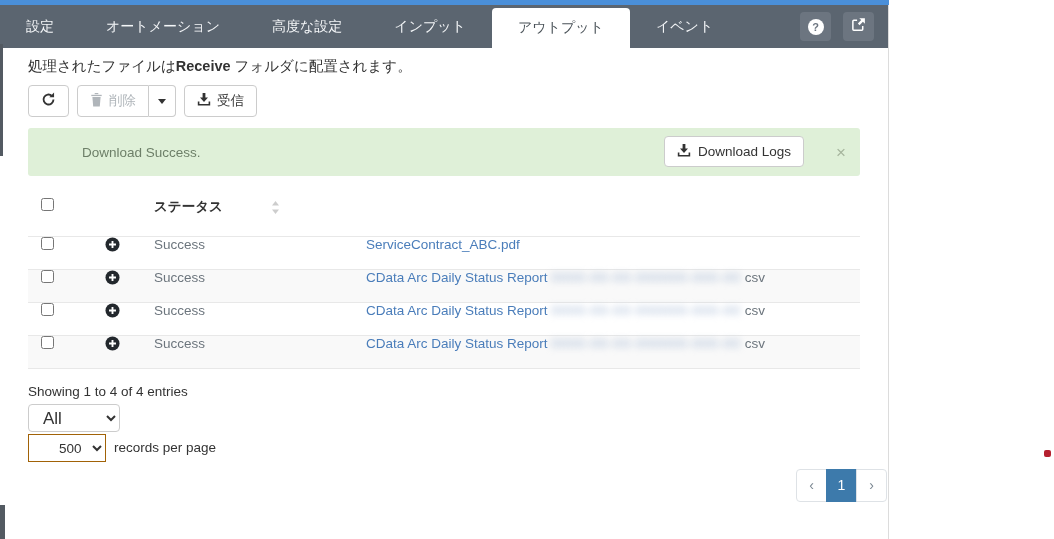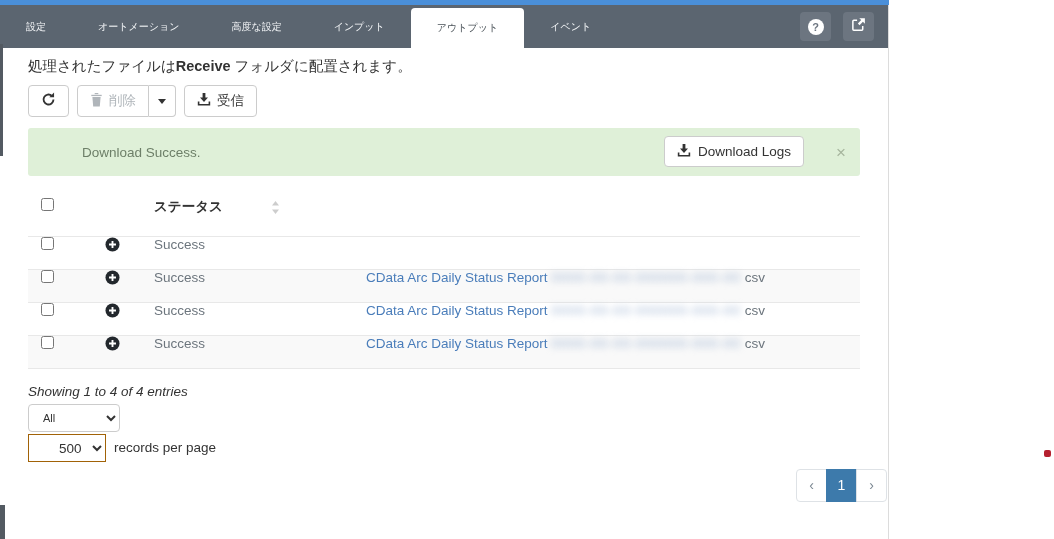--- a/index.html
+++ b/index.html
@@ -11,21 +11,21 @@
     color:#333;
   }
   
   .top-line { position:absolute; top:0; left:0; width:889px; height:5px; background:#4a8fd9; }
   .panel { position:absolute; top:0; left:0; width:889px; height:539px; border-right:1px solid #dcdcdc; background:#fff; }
   .edge-mark-top { position:absolute; left:0; top:44px; width:3px; height:112px; background:#535a62; }
   .edge-mark-bottom { position:absolute; left:0; top:505px; width:5px; height:34px; background:#535a62; }
 
   
   .tabbar { position:absolute; top:5px; left:0; width:888px; height:43px; background:#5b6570; display:flex; align-items:stretch; }
-  .tab { display:flex; align-items:center; padding:0 26px; color:#f4f6f8; font-size:10px; cursor:pointer; white-space:nowrap; }
+  .tab { display:flex; align-items:center; padding:0 26px; color:#f4f6f8; font-size:14px; cursor:pointer; white-space:nowrap; }
   .tab.active { background:#fff; color:#4a5258; border-radius:4px 4px 0 0; margin-top:3px;text-align:center; }
   .tab-actions { margin-left:auto; display:flex; align-items:center; gap:12px; padding-right:14px; }
   .icon-btn { width:31px; height:29px; background:#6c7580; border-radius:4px; display:flex; align-items:center; justify-content:center; cursor:pointer; }
   .help-circle { width:16px; height:16px; background:#fff; border-radius:50%; display:flex; align-items:center; justify-content:center; font-size:11px; font-weight:bold; color:#6c7580; }
 
   
   .description { position:absolute; top:57px; left:28px; font-size:14.5px; color:#333; }
   .description b { font-weight:bold; }
 
   
@@ -60,22 +60,22 @@
   .col-status { width:196px; display:flex; align-items:center; }
   .col-file { flex:1; display:flex; align-items:center; }
   .sort-icon { margin-left:48px; display:inline-flex; cursor:pointer; }
   .sort-icon.right { margin-left:auto; margin-right:6px; }
   .chk { width:13px; height:13px; accent-color:#fff; cursor:pointer; }
   a.file-link { color:#4a7dba; text-decoration:none; cursor:pointer; }
   .blur-chunk { filter:blur(3.5px); color:#9fb4d2; letter-spacing:1px; margin:0 4px; user-select:none; }
   .file-suffix { color:#6c757d; }
 
   
-  .showing { position:absolute; top:384px; left:28px; font-size:13.5px; color:#333;font-style:italic; }
-  .select-filter { position:absolute; top:404px; left:28px; width:92px; height:28px; font-size:11px; border:1px solid #ccc; border-radius:4px; background:#fff; color:#333; padding-left:10px; }
+  .showing { position:absolute; top:384px; left:28px; font-size:13.5px; color:#333; }
+  .select-filter { position:absolute; top:404px; left:28px; width:92px; height:28px; font-size:17px; border:1px solid #ccc; border-radius:4px; background:#fff; color:#333; padding-left:10px; }
   .select-pagesize { position:absolute; top:434px; left:28px; width:78px; height:28px; font-size:13.5px; border:1px solid #a16207; border-radius:0; background:#fff; color:#333; padding-left:26px; }
   .records-label { position:absolute; top:440px; left:114px; font-size:13.5px; color:#333; }
 
   
   .pagination { position:absolute; top:469px; right:167px; display:flex; }
   .page-cell { width:31px; height:33px; line-height:31px; text-align:center; background:#fff; border:1px solid #dee2e6; font-size:14px; color:#7a8691; cursor:pointer; margin-left:-1px; }
   .page-cell.first { border-radius:4px 0 0 4px; margin-left:0; }
   .page-cell.last { border-radius:0 4px 4px 0; }
   .page-cell.active { background:#3d7aab; border-color:#3d7aab; color:#fff; }
 
@@ -184,20 +184,25 @@
       <span>
         <svg width="15" height="15" viewBox="0 0 16 16">
             <circle cx="8" cy="8" r="7.5" fill="#23282d"></circle>
             <path stroke="#fff" stroke-width="2" d="M8 4.3v7.4M4.3 8h7.4"></path>
           </svg>
       </span>
     </div>
     <div class="col-status">
         <span>Success</span>
       </div>
+    <div class="col-file">
+      <a class="file-link">ServiceContract_ABC.pdf</a>
+        <span class="blur-chunk"></span>
+        <span class="file-suffix"></span>
+    </div>
   </div>
 
   <div class="trow tbody-row">
     <div class="col-check"><input type="checkbox" class="chk" style=""></div>
     <div class="col-expand">
       <span>
         <svg width="15" height="15" viewBox="0 0 16 16">
             <circle cx="8" cy="8" r="7.5" fill="#23282d"></circle>
             <path stroke="#fff" stroke-width="2" d="M8 4.3v7.4M4.3 8h7.4"></path>
           </svg>

